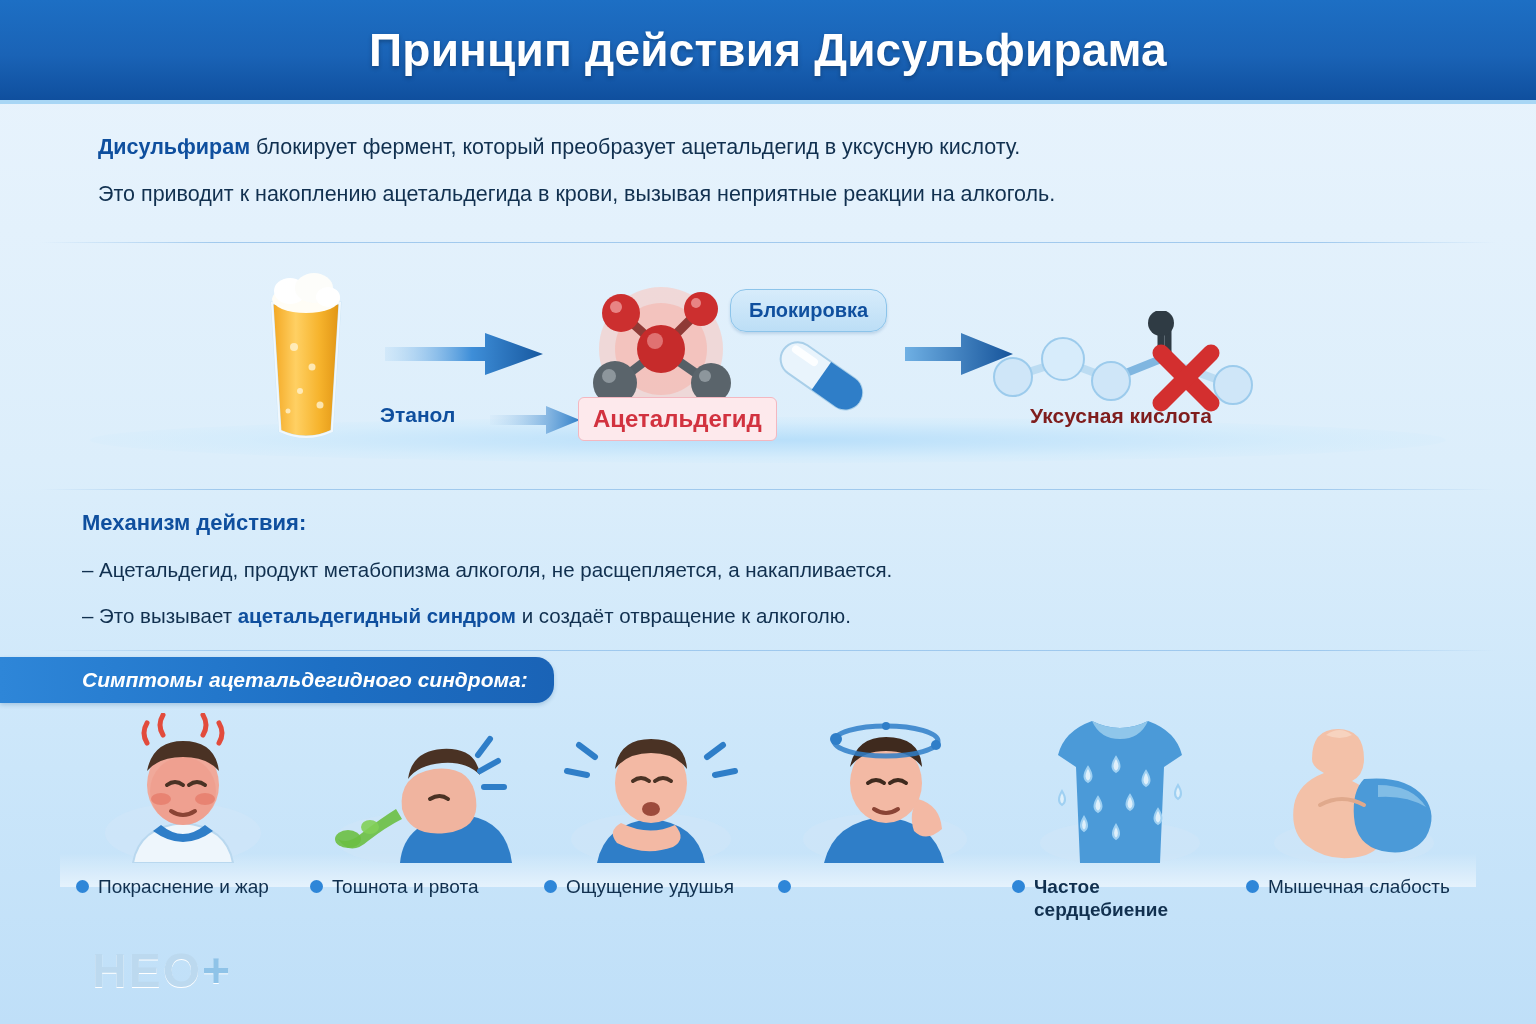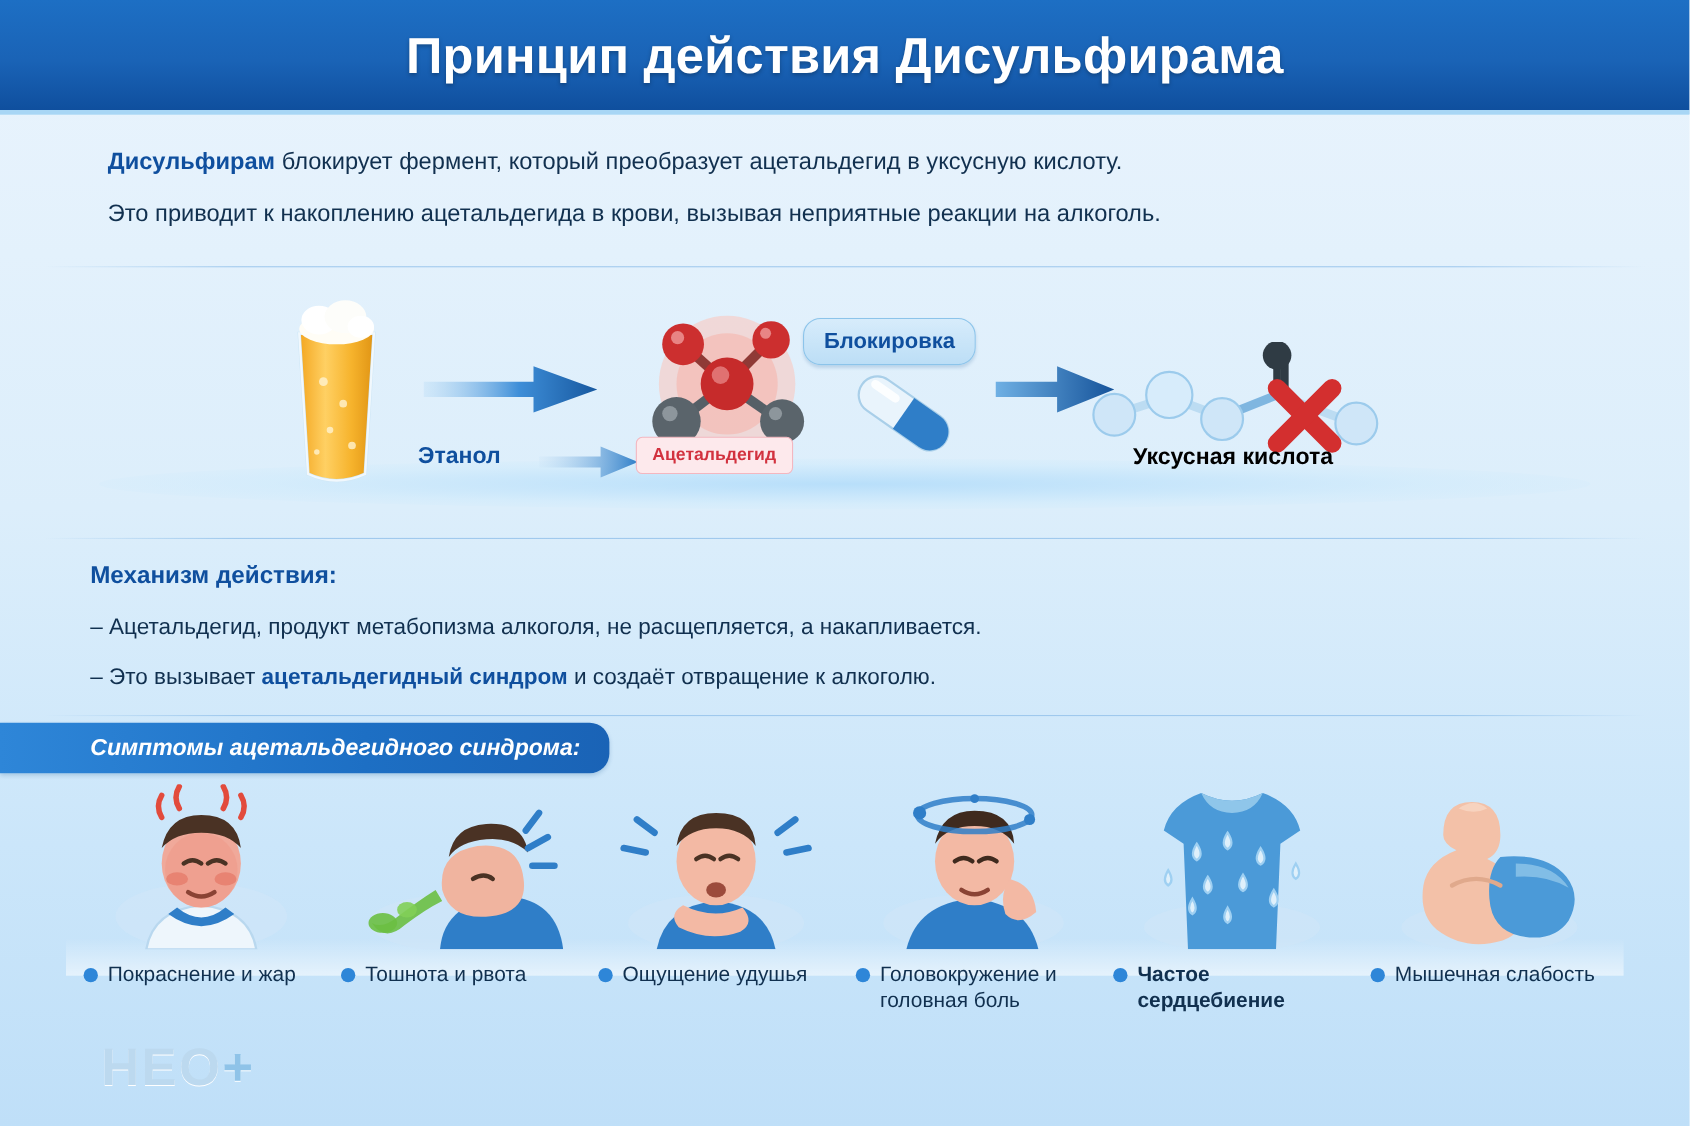--- a/index.html
+++ b/index.html
@@ -86,26 +86,26 @@
   .mol-acid { position: absolute; left: 985px; top: 62px; }
 
   .lbl-ethanol {
     position: absolute; left: 380px; top: 154px;
     font-size: 21px; font-weight: bold; color: #0f4f9e;
   }
   .arrow-small { position: absolute; left: 490px; top: 156px; }
   .lbl-acet {
     position: absolute; left: 578px; top: 148px;
     background: #fde9ec; border: 1px solid #f3b7c0;
-    color: #d2323f; font-weight: bold; font-size: 16px;
+    color: #d2323f; font-weight: bold; font-size: 24px;
     padding: 7px 14px; border-radius: 6px;
   }
   .lbl-acid {
     position: absolute; left: 1030px; top: 155px;
-    font-size: 21px; font-weight: bold; color: #000000;
+    font-size: 21px; font-weight: bold; color: #7f1d1d;
   }
 
   
   .mech { padding: 8px 62px 0 82px; }
   .mech h2 {
     margin: 12px 0 22px 0;
     font-size: 22px; color: #0f4f9e; font-weight: bold;
   }
   .mech .line {
     margin: 0 0 22px 0; font-size: 20.5px; color: #11304f;
@@ -417,21 +417,20 @@
           <path d="M84 96 q12 8 24 0" stroke="#8a4334" stroke-width="4" fill="none" stroke-linecap="round"></path>
           <path d="M128 86 q22 6 24 30 q-16 14 -28 2 q-6-18 4-32z" fill="#f3b9a4"></path>
           <ellipse cx="96" cy="28" rx="52" ry="15" fill="none" stroke="#2f7ec8" stroke-width="5" opacity=".85"></ellipse>
           <circle cx="46" cy="26" r="6" fill="#2f7ec8"></circle>
           <circle cx="146" cy="32" r="5" fill="#2f7ec8"></circle>
           <circle cx="96" cy="13" r="4" fill="#2f7ec8"></circle>
         </svg>
       </div>
       <div class="cap">
         <span class="dot"></span>
-        <span class="txt">Головокружение и головная боль</span>
       </div>
     </div>
 
     <div class="sym bold">
       <div class="art">
         <svg width="175" height="150" viewBox="0 0 175 150">
           <ellipse cx="88" cy="130" rx="80" ry="22" fill="#cfe6f8" opacity=".7"></ellipse>
           <path d="M60 8 q28 14 56 0 q28 10 34 34 l-18 12 l-4 96 h-80 l-4-96 l-18-12 q6-24 34-34z" fill="#4b9ad8"></path>
           <path d="M60 8 q28 14 56 0 q-8 18 -28 18 q-20 0 -28-18z" fill="#8fc6ea"></path>
           <g fill="#dff0fb" stroke="#9fd0f2" stroke-width="2">

